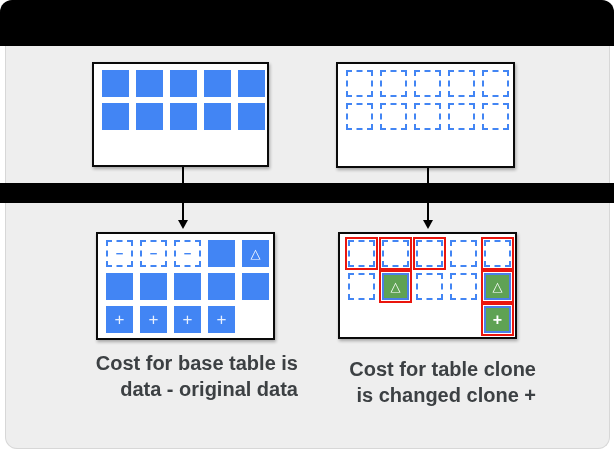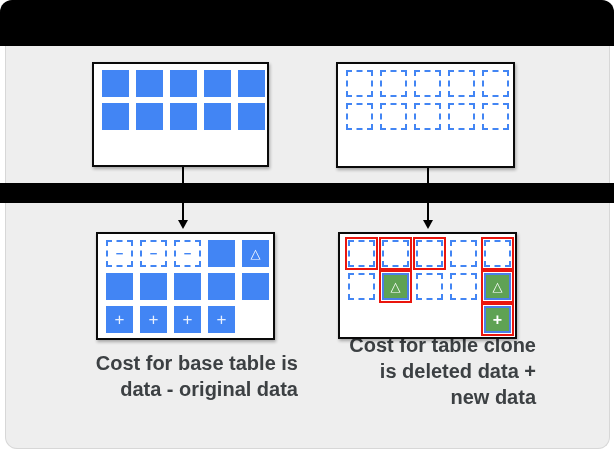--- a/index.html
+++ b/index.html
@@ -170,19 +170,18 @@
             <span class="sym sym-plus">+</span>
           </div>
         </div>
       </div>
   </div>
 
   <div class="caption" style="left:78px;top:350px;width:220px;">
     <div>Cost for base table is</div>
     <div>data - original data</div>
   </div>
-  <div class="caption" style="left:324px;top:332px;width:212px;">
+  <div class="caption" style="left:324px;top:356px;width:212px;">
     <div>Cost for table clone</div>
-    <div>is deleted data +</div>
-    <div>new data</div>
+    <div>is changed clone +</div>
   </div>
 
 </div>
 
 </body></html>

